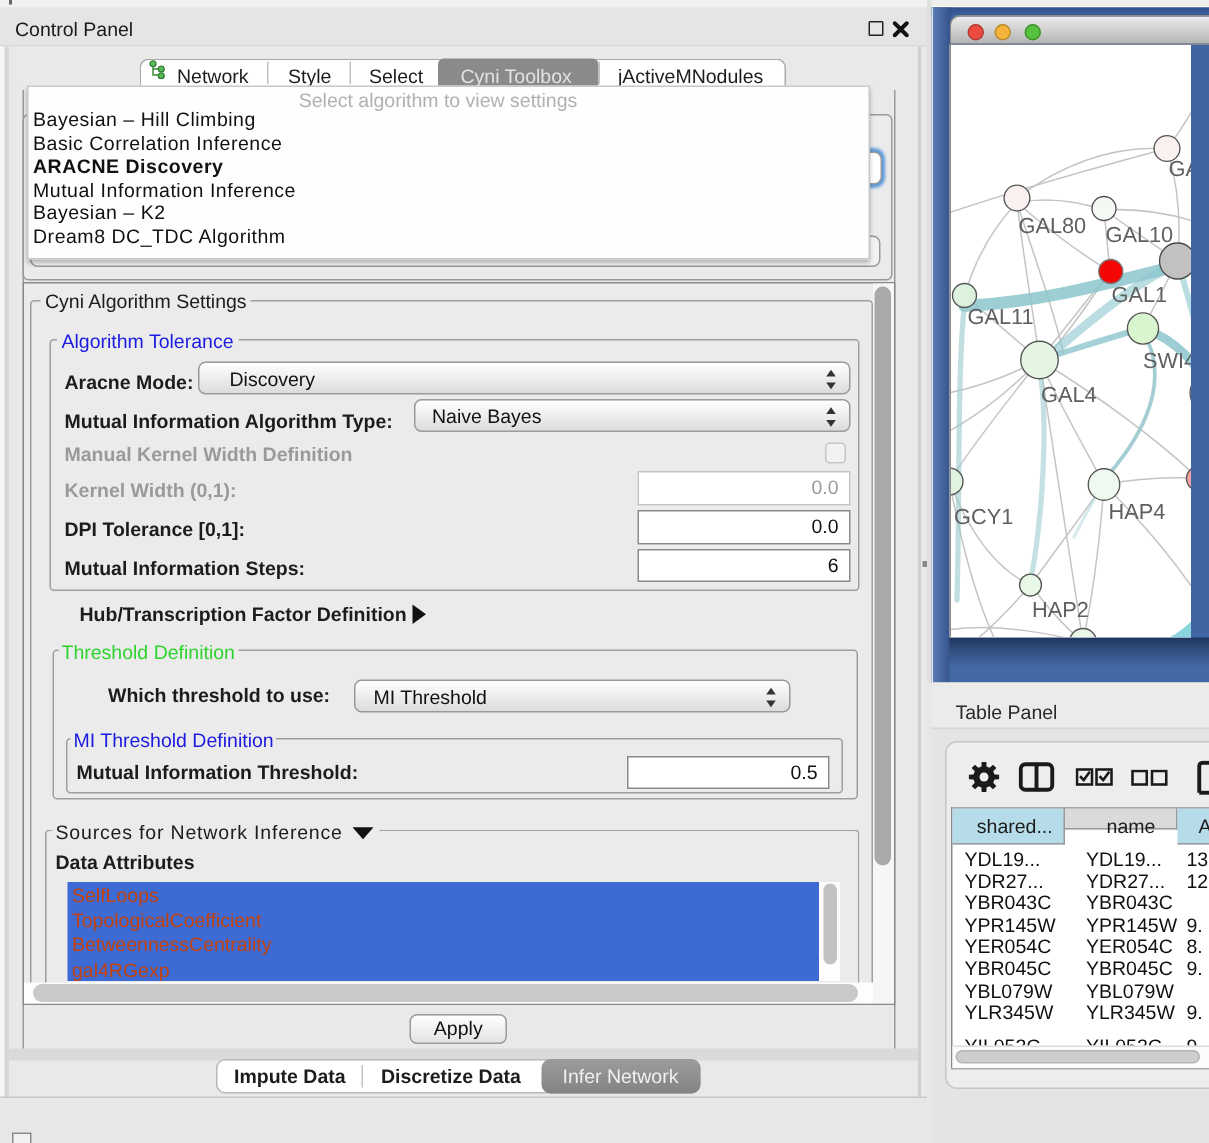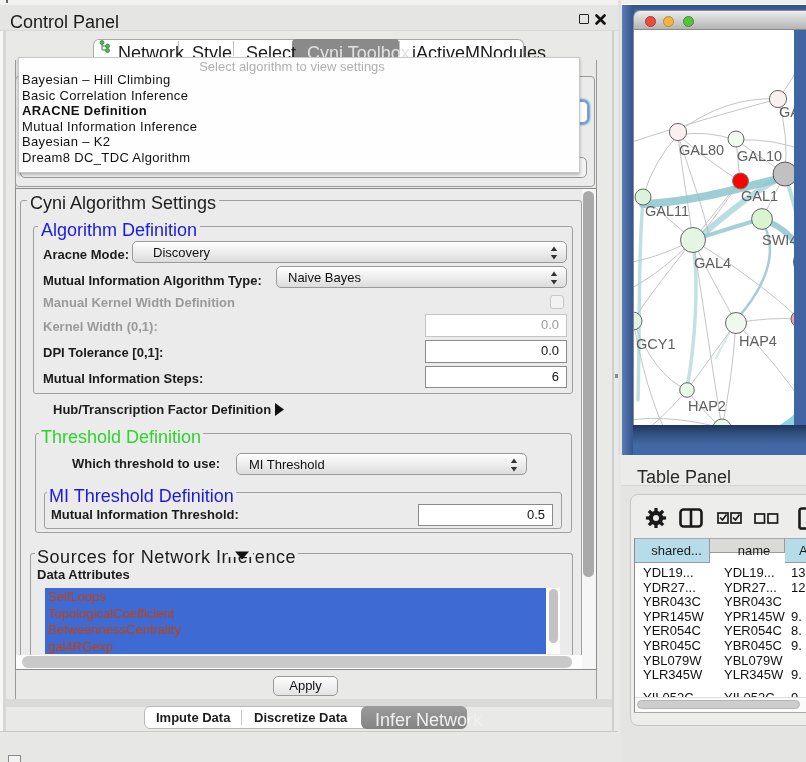--- a/index.html
+++ b/index.html
@@ -1,20 +1,20 @@
 <!DOCTYPE html>
 <html><head>
 <meta charset="utf-8">
 <style>
 * { margin:0; padding:0; box-sizing:border-box; }
 html,body { width:806px; height:762px; overflow:hidden; }
 body { font-family:"Liberation Sans", sans-serif; background:#e7e7e5; position:relative; }
 .abs { position:absolute; }
 .b13 { font-size:13px; font-weight:bold; color:#1c1c1c; }
-.r13 { font-size:18px; color:#1c1c1c; }
+.r13 { font-size:13px; color:#1c1c1c; }
 .combo { background:linear-gradient(#ffffff,#dcdcdc); border:1px solid #9a9a9a; border-radius:5px; font-size:13px; color:#111; line-height:21px; }
 .arr { position:absolute; right:8px; top:4px; }
 .field { background:#fff; border:1.5px solid #8a8a8a; font-size:13px; color:#111; text-align:right; padding-right:7px; line-height:20px; }
 </style>
 </head>
 <body>
 
 <div class="abs" style="left:0; top:0; width:618px; height:762px; background:#e7e7e5;"></div>
 <div class="abs" style="left:0; top:0; width:618px; height:5px; background:#f1f1ef;"></div>
 <div class="abs" style="left:6px; top:0; width:2px; height:3px; background:#666;"></div>
@@ -55,21 +55,21 @@
 <div class="abs" style="left:15px; top:76px; width:580px; height:111px; border:1px solid #9a9a9a; border-radius:4px; background:#ebebeb;"></div>
 <div class="abs" style="left:26px; top:101px; width:562px; height:22px; background:#fff; border:1px solid #999; border-radius:5px; box-shadow:0 0 2px 2px rgba(85,150,219,0.95);"></div>
 <div class="abs" style="left:20px; top:157px; width:567px; height:21px; background:#f2f2f2; border:1px solid #999; border-radius:5px;"></div>
 
 <div class="abs" style="left:15px; top:188px; width:582px; height:482px; background:#ebebeb; border:1px solid #8a8a8a;"></div>
 
 <div class="abs" style="left:20px; top:200px; width:562px; height:463px; border:1px solid #9f9f9f; border-radius:3px;"></div>
 <div class="abs r13" style="left:27px; top:193px; background:#ebebeb; padding:0 3px;">Cyni Algorithm Settings</div>
 
 <div class="abs" style="left:33px; top:226px; width:540px; height:168px; border:1px solid #9f9f9f; border-radius:3px;"></div>
-<div class="abs r13" style="left:38px; top:220px; background:#ebebeb; padding:0 3px; color:#1a1ae0;">Algorithm Definition</div>
+<div class="abs r13" style="left:38px; top:220px; background:#ebebeb; padding:0 3px; color:#1a1ae0;">Algorithm Tolerance</div>
 
 <div class="abs b13" style="left:43px; top:247px;">Aracne Mode:</div>
 <div class="abs combo" style="left:132px; top:241px; width:435px; height:22px;"><span style="margin-left:20px;">Discovery</span><svg class="arr" width="8" height="14" viewBox="0 0 8 14">
       <path d="M4 0.5 L7.2 5 L0.8 5 Z" fill="#333"></path>
       <path d="M4 13.5 L7.2 9 L0.8 9 Z" fill="#333"></path>
     </svg></div>
 <div class="abs b13" style="left:43px; top:273px;">Mutual Information Algorithm Type:</div>
 <div class="abs combo" style="left:276px; top:266px; width:291px; height:22px;"><span style="margin-left:11px;">Naive Bayes</span><svg class="arr" width="8" height="14" viewBox="0 0 8 14">
       <path d="M4 0.5 L7.2 5 L0.8 5 Z" fill="#333"></path>
       <path d="M4 13.5 L7.2 9 L0.8 9 Z" fill="#333"></path>
@@ -115,21 +115,21 @@
 <div class="abs" style="left:549px; top:589px; width:9px; height:54px; background:#c2c2c2; border-radius:5px;"></div>
 
 <div class="abs" style="left:16px; top:655px; width:566px; height:14px; background:#fdfdfd;"></div>
 <div class="abs" style="left:22px; top:656px; width:550px; height:12px; background:#c9c9c9; border-radius:6px;"></div>
 
 <div class="abs" style="left:582px; top:189px; width:14px; height:480px; background:#f6f6f6;"></div>
 <div class="abs" style="left:583px; top:191px; width:11px; height:386px; background:#a9a9a9; border-radius:6px;"></div>
 
 <div class="abs" style="left:18px; top:57px; width:562px; height:116px; background:#fefefe; border:1px solid #c8c8c8; box-shadow:0 2px 3px rgba(0,0,0,0.25); z-index:30;"></div>
 <div class="abs" style="left:18px; top:59px; width:548px; text-align:center; color:#b0b0b0; font-size:13px; z-index:31;">Select algorithm to view settings</div>
-<div class="abs" style="left:22px; top:72px; font-size:13px; color:#111; line-height:15.5px; letter-spacing:0.35px; z-index:31;">Bayesian – Hill Climbing<br>Basic Correlation Inference<br><b>ARACNE Definition</b><br>Mutual Information Inference<br>Bayesian – K2<br>Dream8 DC_TDC Algorithm</div>
+<div class="abs" style="left:22px; top:72px; font-size:13px; color:#111; line-height:15.5px; letter-spacing:0.35px; z-index:31;">Bayesian – Hill Climbing<br>Basic Correlation Inference<br><b>ARACNE Discovery</b><br>Mutual Information Inference<br>Bayesian – K2<br>Dream8 DC_TDC Algorithm</div>
 
 <div class="abs" style="left:273px; top:676px; width:65px; height:20px; background:linear-gradient(#fefefe,#e3e3e3); border:1px solid #9a9a9a; border-radius:5px; text-align:center; font-size:13px; color:#111; line-height:17px;">Apply</div>
 <div class="abs" style="left:6px; top:699px; width:606px; height:8px; background:#dadad8;"></div>
 
 <div class="abs" style="left:144px; top:706px; width:323px; height:23px; background:#fff; border:1px solid #b8b8b8; border-radius:6px;"></div>
 <div class="abs" style="left:241px; top:710px; width:1px; height:15px; background:#c4c4c4;"></div>
 <div class="abs b13" style="left:156px; top:710px;">Impute Data</div>
 <div class="abs b13" style="left:254px; top:710px;">Discretize Data</div>
 <div class="abs" style="left:361px; top:706px; width:106px; height:23px; background:linear-gradient(#9c9c9c,#838383); border-radius:6px;"></div>
 <div class="abs r13" style="left:375px; top:710px; color:#f0f0f0;">Infer Network</div>

